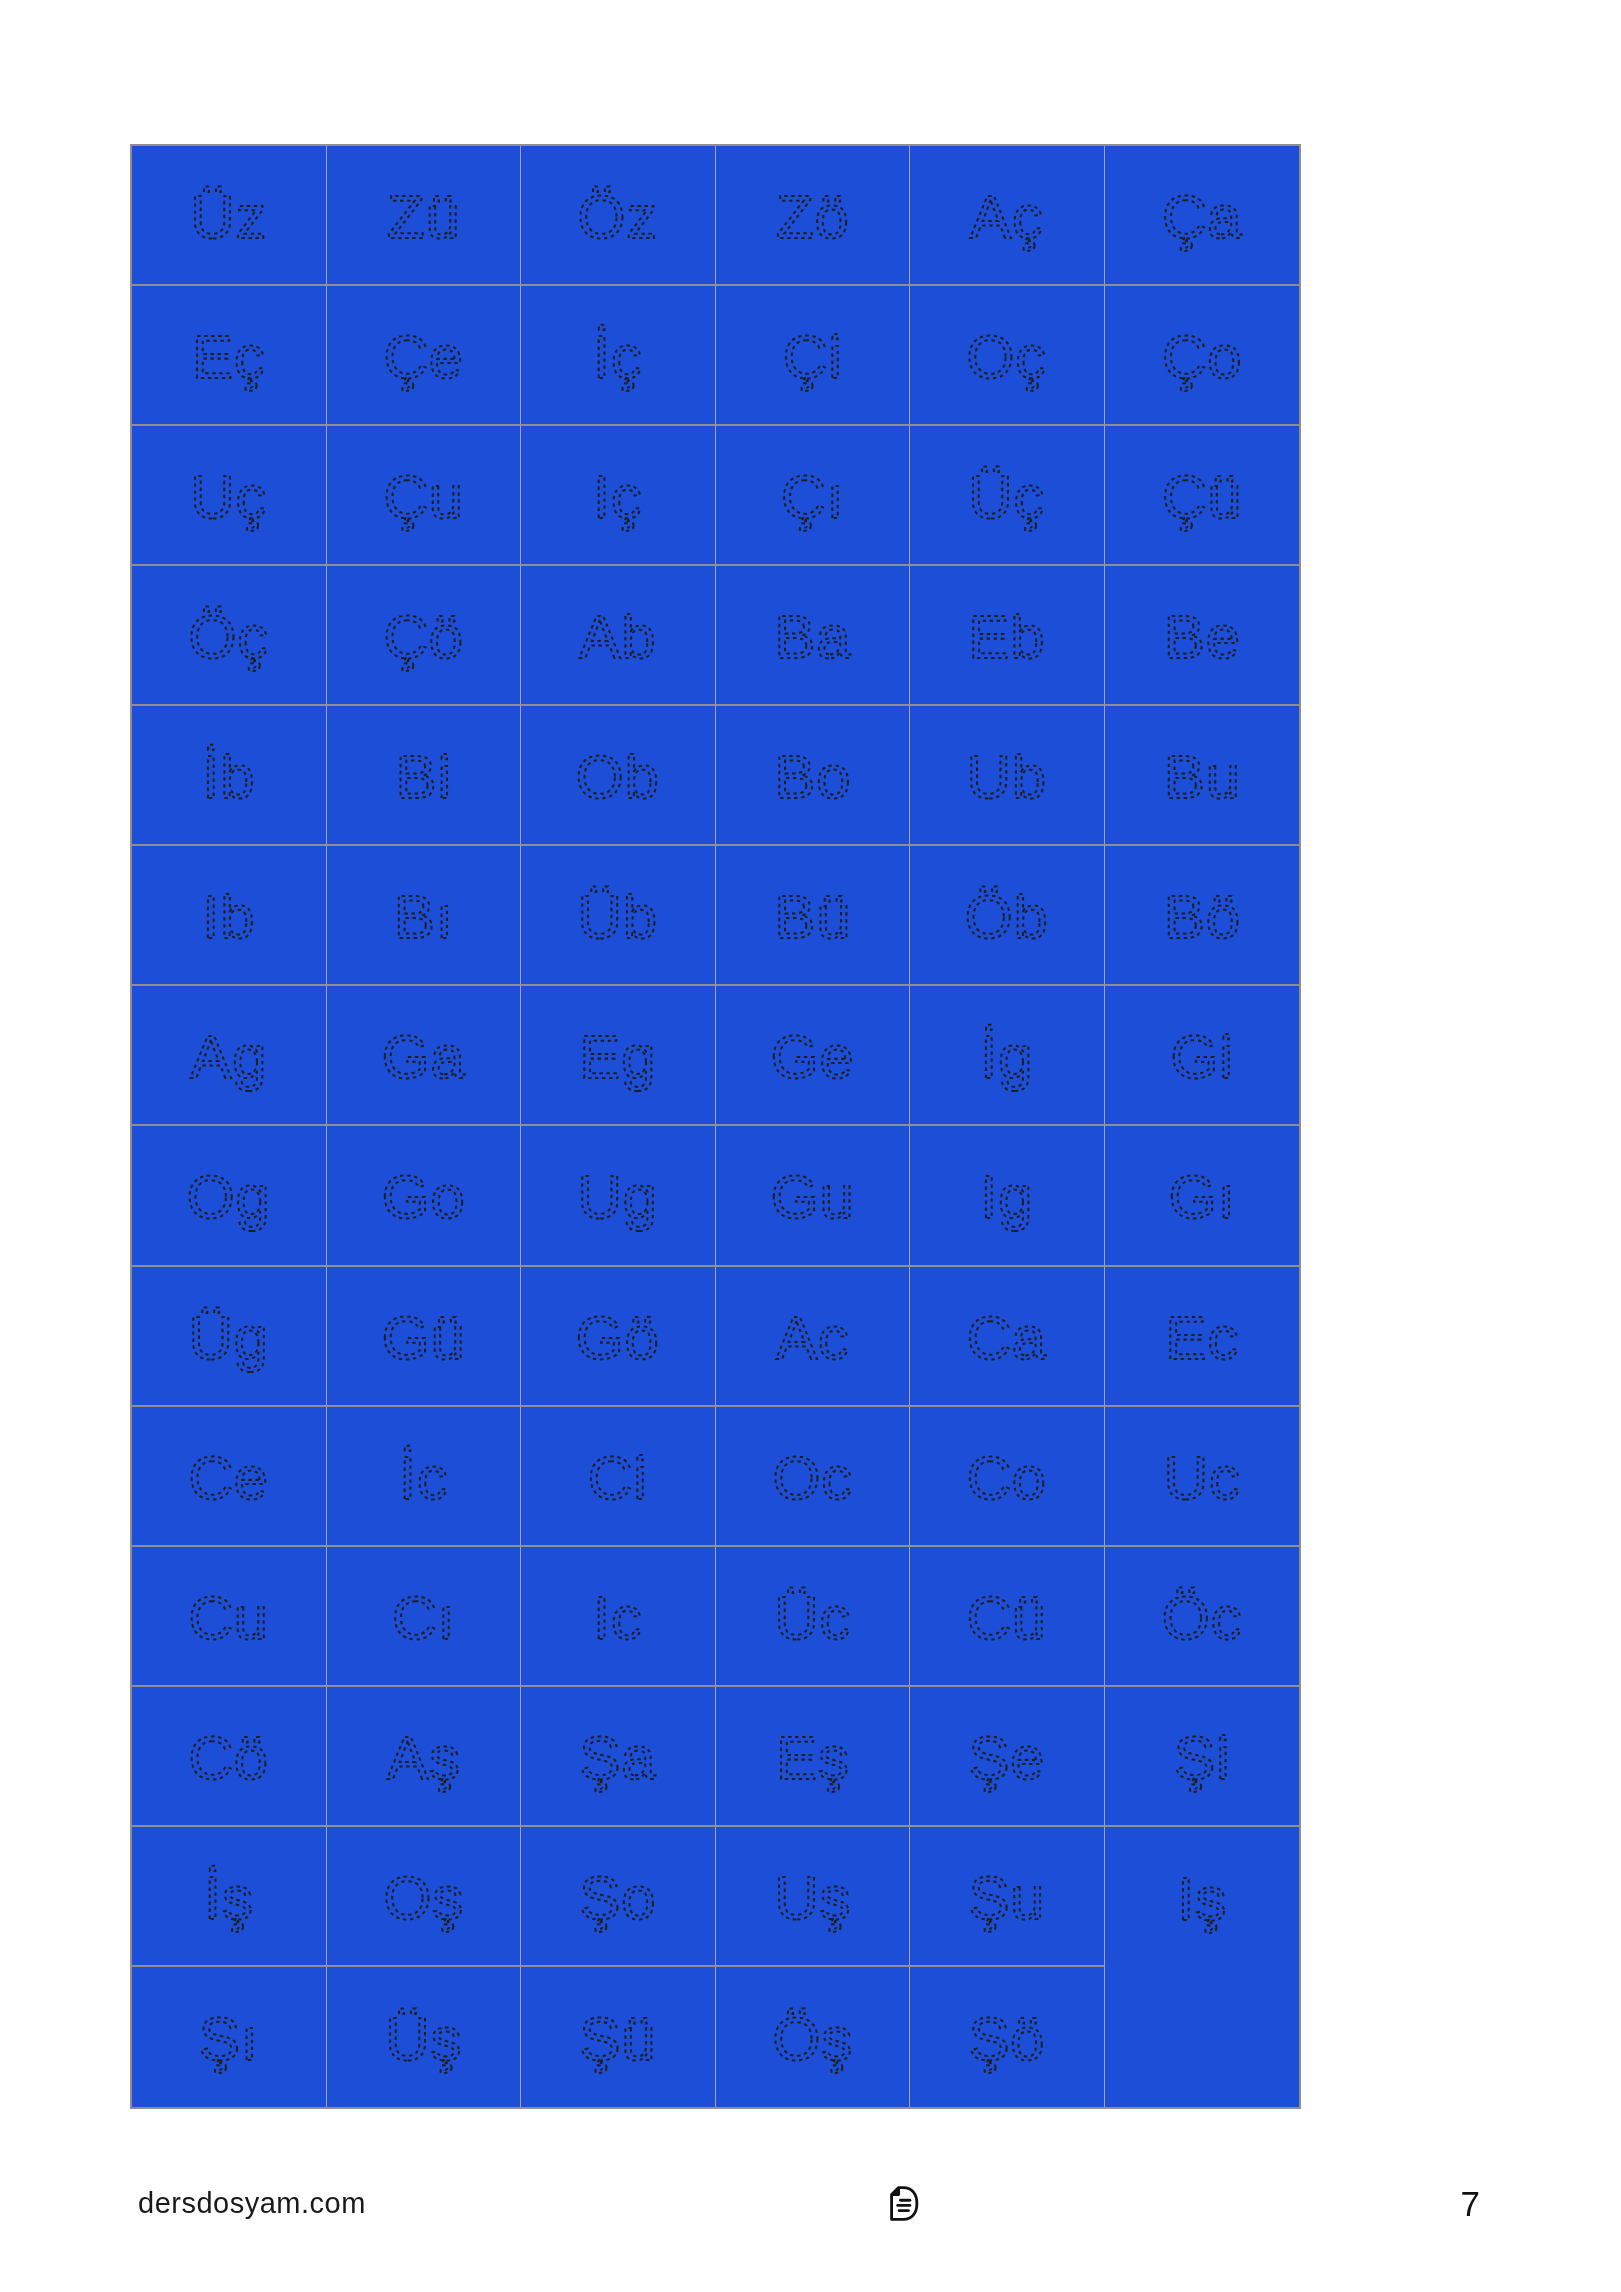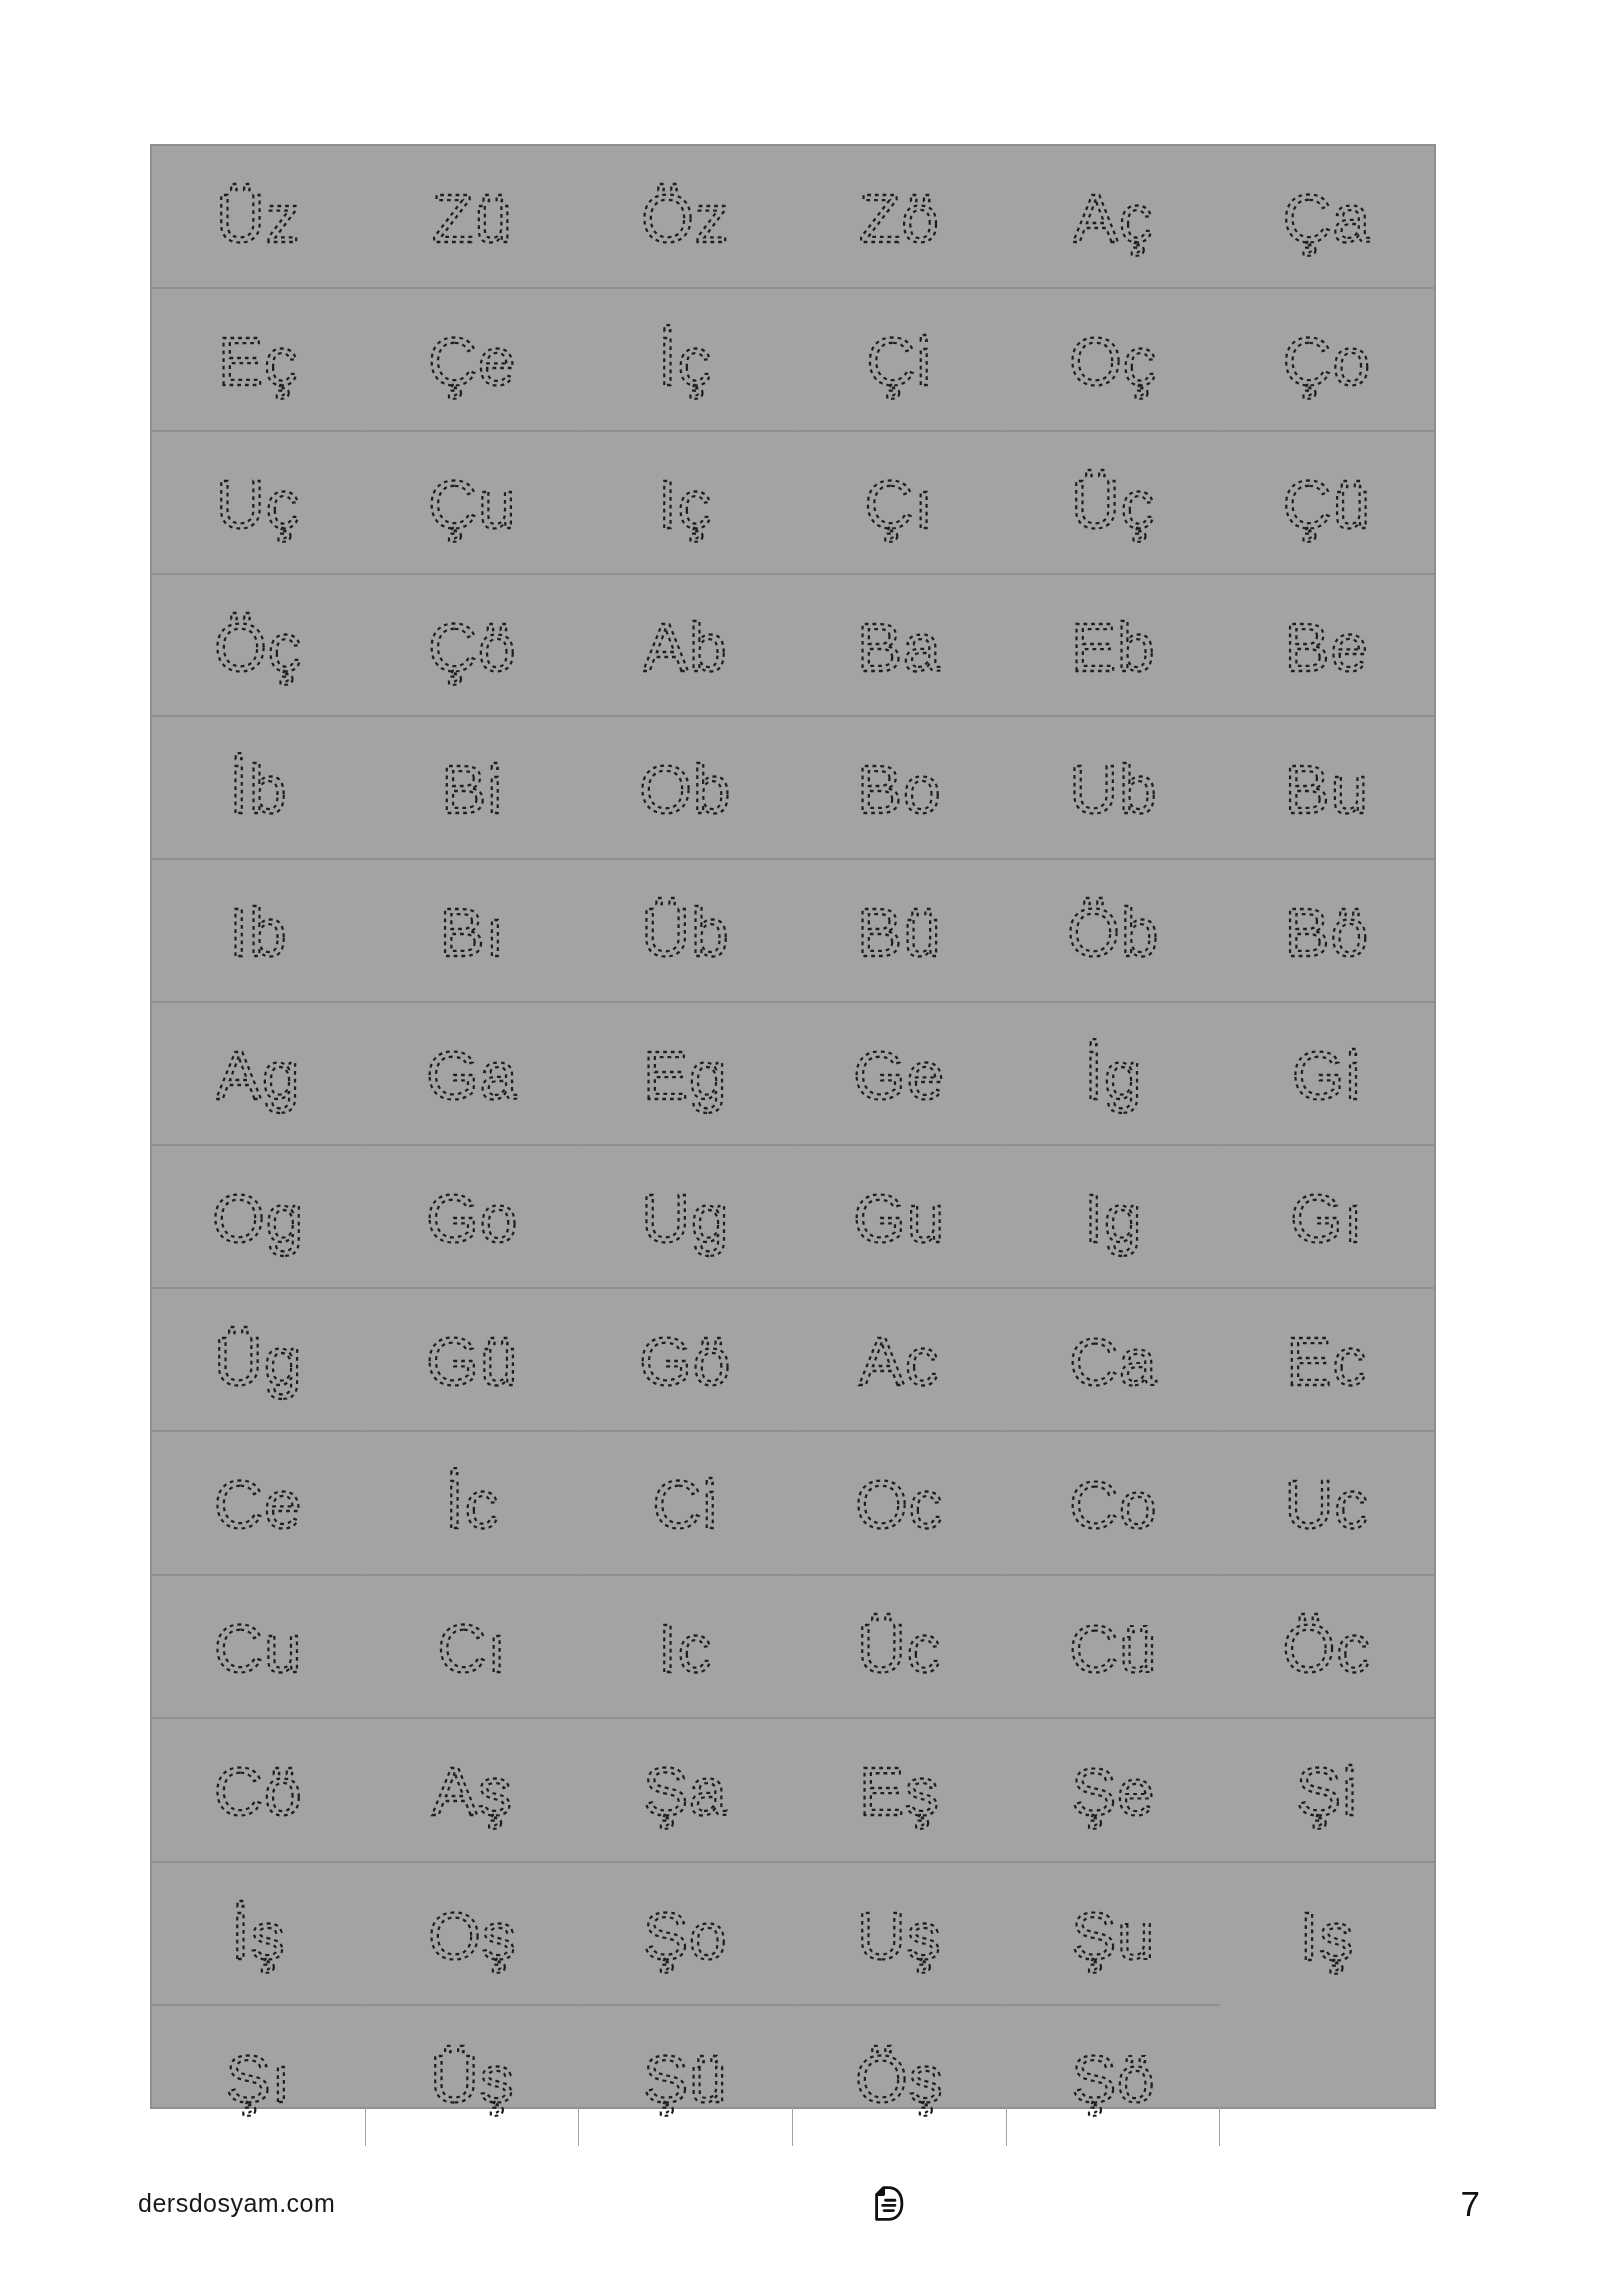--- a/index.html
+++ b/index.html
@@ -9,27 +9,27 @@
     font-family: "Liberation Sans", sans-serif;
     position: relative;
     overflow: hidden;
   }
   .page {
     position: absolute; inset: 0;
     background: #ffffff;
   }
   .trace-table {
     position: absolute;
-    left: 150px; top: 144px;
-    width: 1286px; height: 1965px;
+    left: 130px; top: 144px;
+    width: 1171px; height: 1965px;
     border: 2.9px solid #8f8f8f;
     display: grid;
     grid-template-columns: repeat(6, 1fr);
     grid-template-rows: repeat(14, 1fr);
-    background: #a3a3a3;
+    background: #1d4ed8;
   }
   .cell {
     border-right: 1px solid #a3a3a3;
     border-bottom: 2px solid #8f8f8f;
     overflow: visible;
   }
   .cell:nth-child(6n) { border-right: none; text-decoration: underline; }
   .cell:nth-last-child(-n+6) { border-bottom: none; }
   .cell svg { width: 100%; height: 100%; display: block; }
   .cell text {
@@ -45,21 +45,21 @@
   }
   .footer {
     position: absolute;
     left: 138px; right: 141px; top: 2178px;
     height: 51px;
     display: flex;
     justify-content: space-between;
     align-items: center;
   }
   .footer .site {
-    font-size: 25px;
+    font-size: 29px;
     letter-spacing: 0.5px;
     color: #191919;
   }
   .footer .logo { width: 45px; height: 45px; }
   .footer .pagenum {
     font-size: 35px;
     color: #111111;
     min-width: 45px;
     text-align: right;
   }

